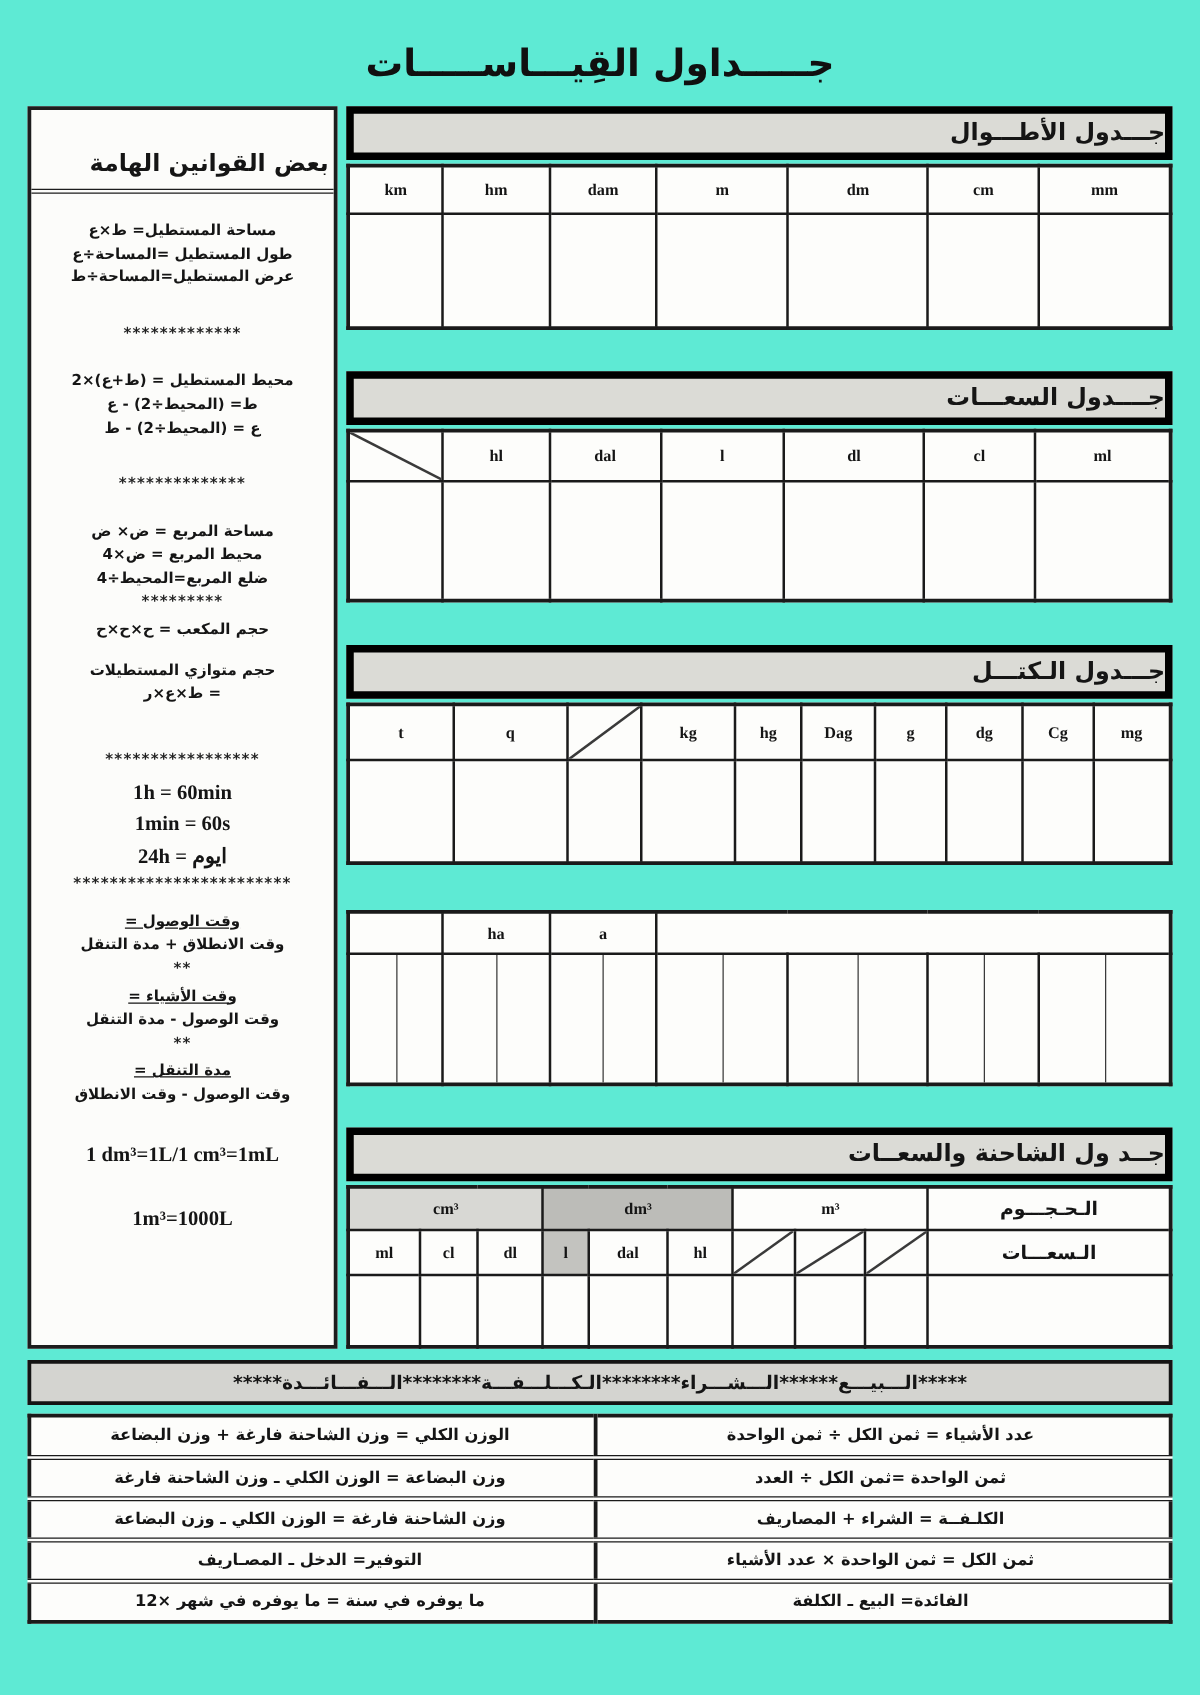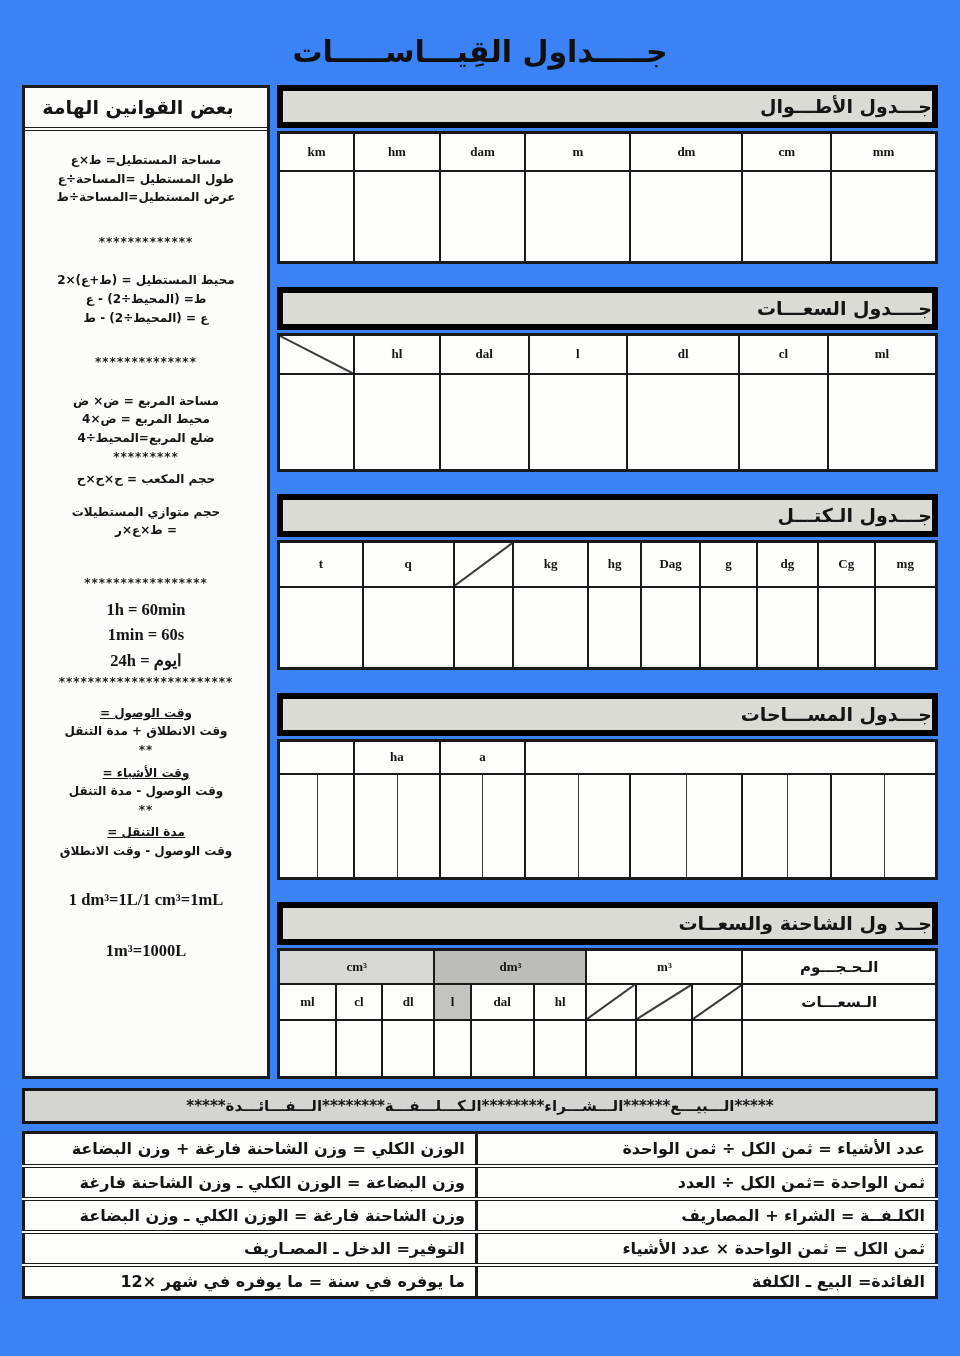--- a/index.html
+++ b/index.html
@@ -1,35 +1,35 @@
 <!DOCTYPE html>
 <html lang="ar"><head>
 <meta charset="utf-8">
 <style>
   * { box-sizing:border-box; margin:0; padding:0; }
   html,body { background:#e9e9e5; }
   .page {
-    width:960px; height:1356px; margin:0 auto; background:#3b82f6;
+    width:960px; height:1356px; margin:0 auto; background:#5eead4;
     font-family:"DejaVu Sans", sans-serif; color:#151515;
     padding:12px 22px 0 22px; position:relative;
   }
   .doc-title {
     text-align:center; font-size:30px; font-weight:bold; letter-spacing:1px;
     margin:22px 0 16px 0; color:#101010;
   }
   .main { display:flex; gap:7px; height:994px; align-items:stretch; }
 
   
   .sidebar {
     width:248px; border:3px solid #1d1d1d; background:#fcfcfa;
     display:flex; flex-direction:column; overflow:hidden;
   }
   .sidebar-title {
-    border-bottom:4px double #1d1d1d; text-align:center; font-weight:bold;
-    font-size:19px; padding:8px 20px 9px 4px;
+    border-bottom:4px double #1d1d1d; text-align:right; font-weight:bold;
+    font-size:19px; padding:8px 4px 9px 4px;margin-top:24px;
   }
   .sidebar-body { flex:1; padding:6px 6px; text-align:center; }
   .ln { font-weight:bold; font-size:12px; line-height:1.55; }
   .ln.en { font-family:"Liberation Serif", serif; font-size:16.5px; direction:ltr; }
   .ln.stars { font-size:12px; letter-spacing:1px; color:#222; }
   .ln.u { text-decoration:underline; }
   .mt4{margin-top:4px} .mt8{margin-top:12px} .mt14{margin-top:14px}
   .mt20{margin-top:20px} .mt26{margin-top:26px} .mt34{margin-top:34px}
 
   
@@ -66,21 +66,21 @@
   .bg-l   { background:#c3c3bf; }
 
   
   .strip {
     margin-top:9px; border:3px solid #141414; background:#d4d4d0;
     text-align:center; font-weight:bold; font-size:15px; padding:6px 2px;
     direction:rtl; letter-spacing:0.5px;
   }
   .bt { margin-top:7px; direction:rtl; }
   .bt td {
-    font-weight:bold; font-size:16px; height:33px; text-align:right;
+    font-weight:bold; font-size:13px; height:33px; text-align:center;
     padding:2px 10px 2px 6px;
   }
   .bt tr:nth-child(n+2) td { border-top:4px double #1a1a1a; }
   .bt td:first-child { border-left:3px solid #1a1a1a; }
 </style>
 </head>
 <body>
 
 <div class="page" dir="rtl">
 
@@ -206,21 +206,20 @@
             <td></td>
                 <td></td>
             <td></td>
                 <td></td>
           </tr>
         </tbody>
           </table>
       </div>
 
       <div class="tblock t4">
-        <div class="tbanner">جـــدول المســـاحات</div>
         <table dir="ltr">
           <colgroup>
             <col style="width:11.5%">
               <col style="width:13%">
               <col style="width:13%">
             <col style="width:16%">
               <col style="width:17%">
               <col style="width:13.5%">
               <col style="width:16%">
           </colgroup>

